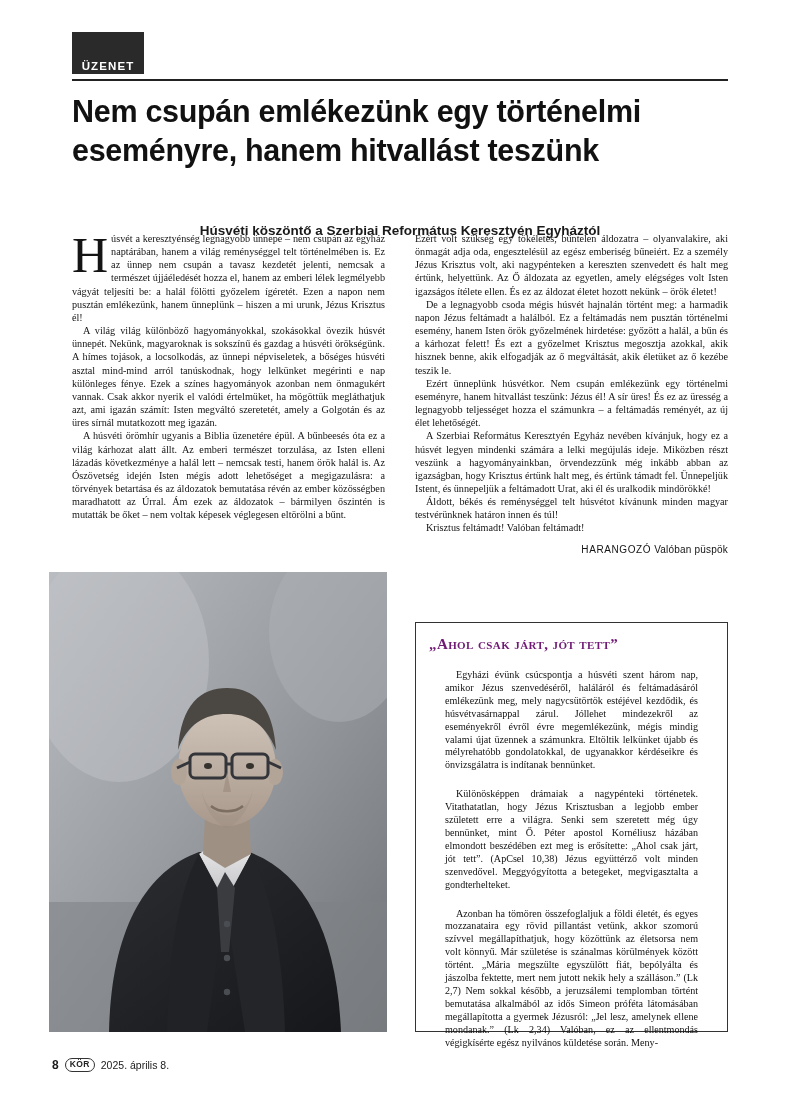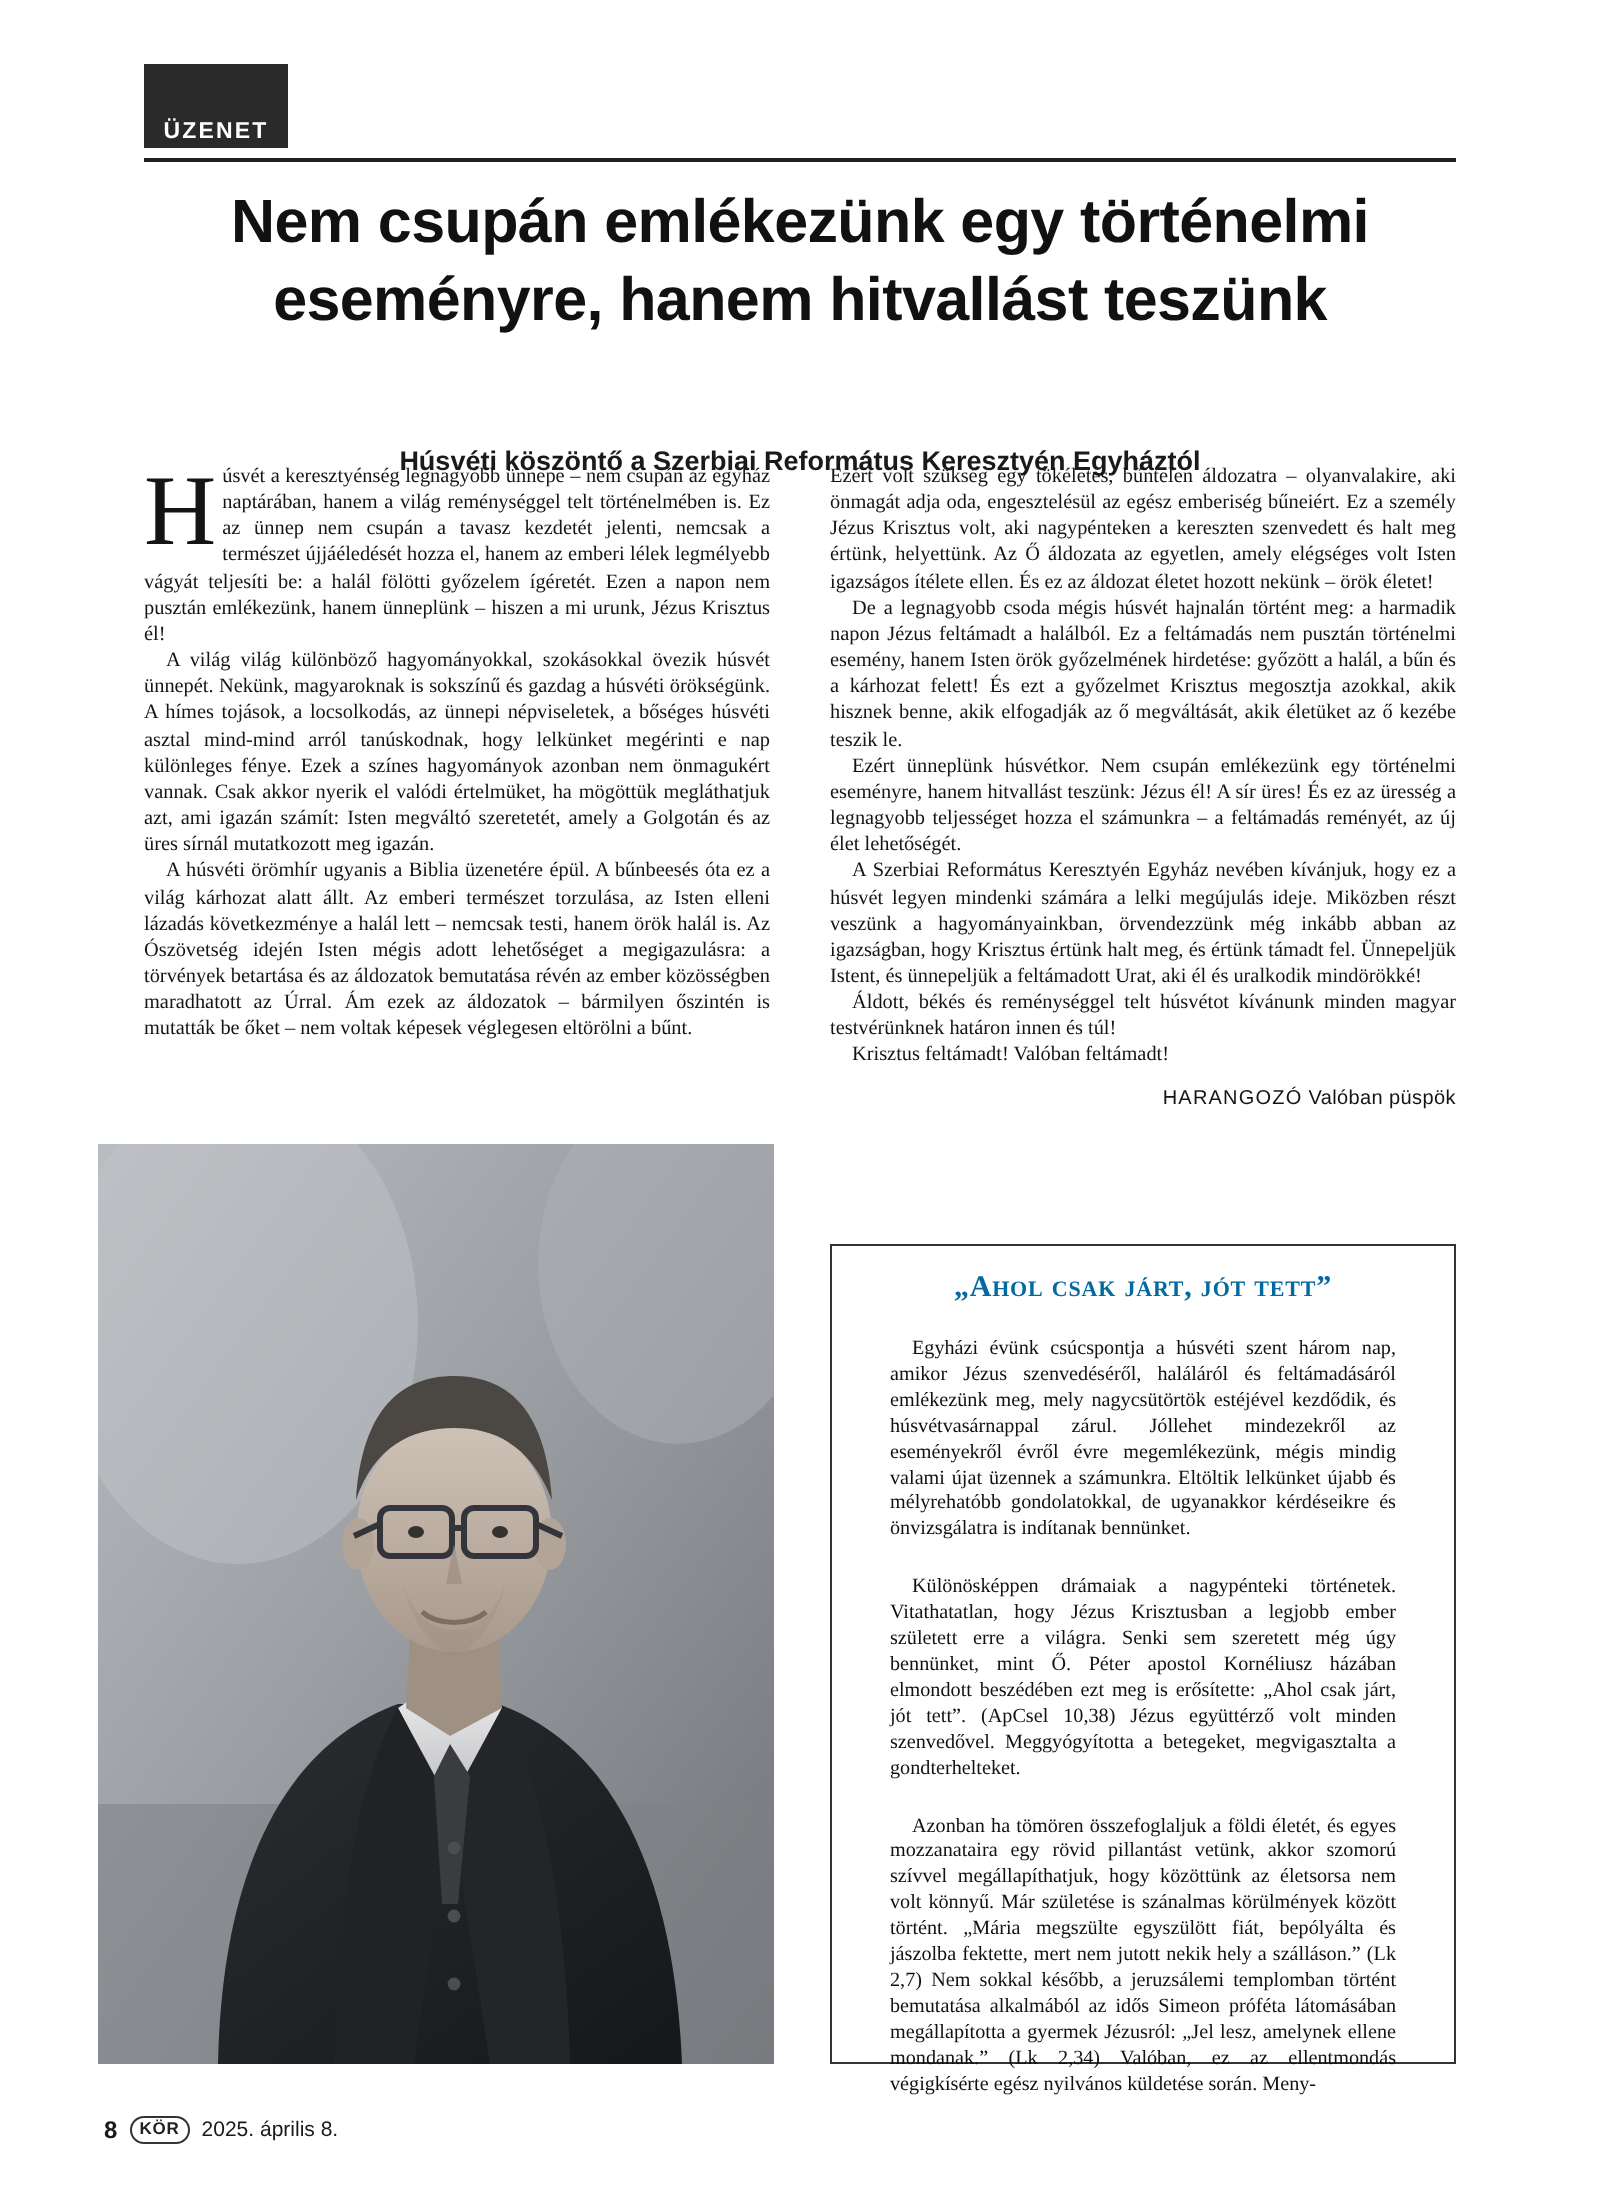--- a/index.html
+++ b/index.html
@@ -56,21 +56,20 @@
     width: 656px;
     height: 2px;
     background: #222;
   }
 
   .headline {
     position: absolute;
     left: 72px;
     top: 92px;
     width: 656px;
-    text-align: center;
     font-family: "Liberation Sans", sans-serif;
     font-weight: bold;
     font-size: 30.5px;
     line-height: 1.28;
     letter-spacing: -0.3px;
     color: #111;
   }
   .subhead {
     position: absolute;
     left: 92px;
@@ -152,28 +151,27 @@
     left: 415px;
     top: 622px;
     width: 313px;
     height: 410px;
     border: 1.2px solid #333;
     box-sizing: border-box;
     padding: 13px 13px 8px 13px;
     background: #fff;
   }
   .sidebox-title {
-    text-align: center;
     font-family: "Liberation Serif", serif;
     font-weight: bold;
     font-size: 15px;
     font-variant: small-caps;
     letter-spacing: 0.4px;
     margin-bottom: 2px;
-    color: #0369a1;
+    color: #701a75;
   }
   .sidebox-body {
     font-size: 10.1px;
     line-height: 1.28;
     text-align: justify;
   }
   .sidebox-body p {
     margin: 16px;
     text-indent: 11px;
   }

